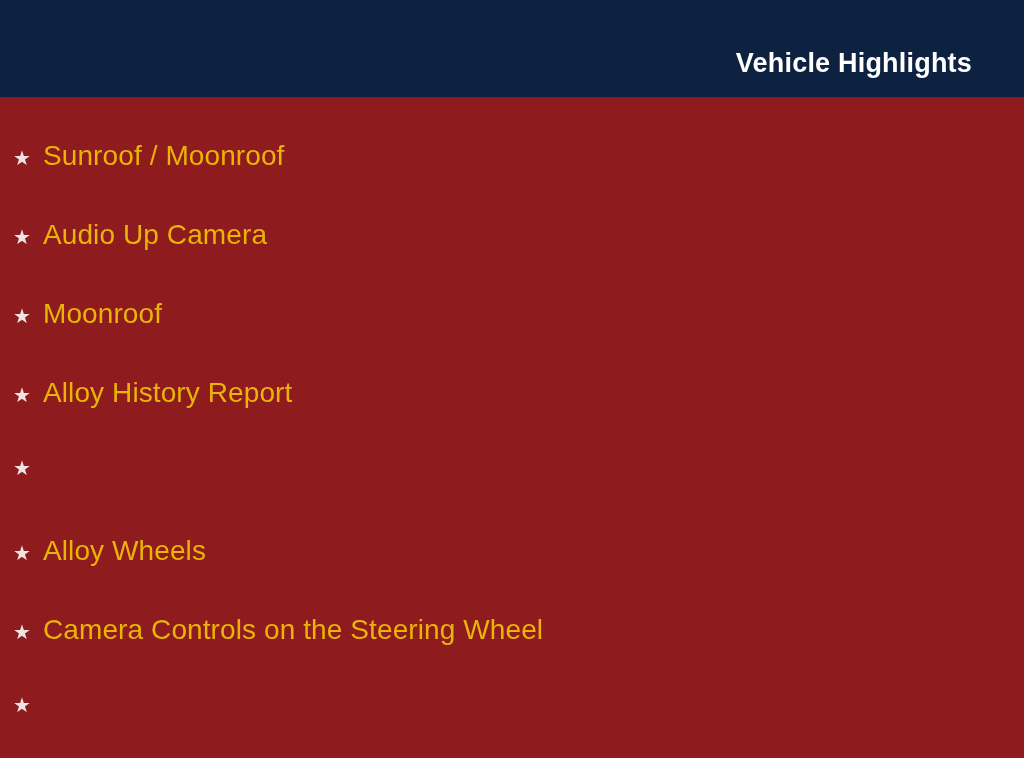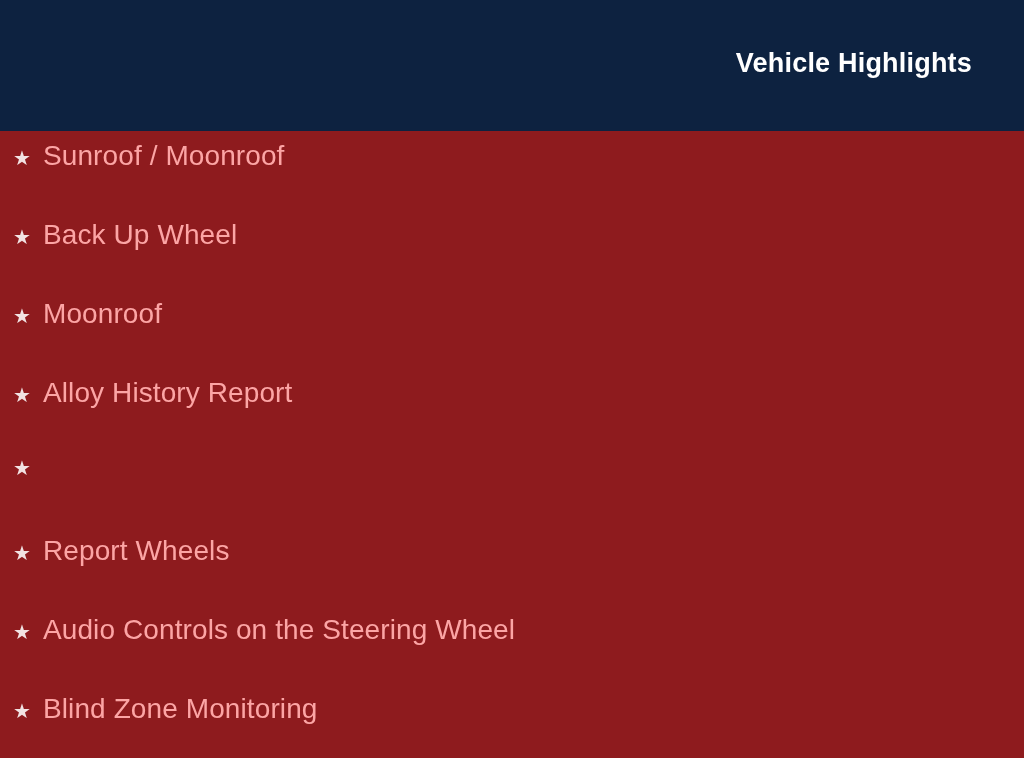--- a/index.html
+++ b/index.html
@@ -17,21 +17,21 @@
     position: relative;
     width: 1024px;
     height: 768px;
     background: #8e1b1e;
   }
   .header-band {
     position: absolute;
     left: 0;
     top: 0;
     width: 1024px;
-    height: 131px;
+    height: 97px;
     background: #0d2240;
   }
   .header-title {
     position: absolute;
     right: 52px;
     top: 48px;
     color: #ffffff;
     font-size: 27px;
     font-weight: bold;
     letter-spacing: 0.2px;
@@ -71,21 +71,21 @@
   }
   .star-icon {
     width: 30px;
     flex: 0 0 30px;
     color: #f2e3e3;
     font-size: 20px;
     line-height: 1;
     text-align: left;
   }
   .highlight-label {
-    color: #fca5a5;
+    color: #eab308;
     font-size: 28px;
     font-weight: 400;
     line-height: 1;
     letter-spacing: 0.1px;
     white-space: nowrap;
   }
 </style>
 </head>
 <body>
 
@@ -97,42 +97,41 @@
 
   <div class="body-band"></div>
 
   <ul class="highlights">
     <li class="highlight-item">
       <span class="star-icon">★</span>
       <span class="highlight-label">Sunroof / Moonroof</span>
     </li>
     <li class="highlight-item">
       <span class="star-icon">★</span>
-      <span class="highlight-label">Back Up Wheel</span>
+      <span class="highlight-label">Audio Up Camera</span>
     </li>
     <li class="highlight-item">
       <span class="star-icon">★</span>
       <span class="highlight-label">Moonroof</span>
     </li>
     <li class="highlight-item">
       <span class="star-icon">★</span>
       <span class="highlight-label">Alloy History Report</span>
     </li>
     <li class="highlight-item">
       <span class="star-icon">★</span>
     </li>
     <li class="highlight-item">
       <span class="star-icon">★</span>
-      <span class="highlight-label">Report Wheels</span>
+      <span class="highlight-label">Alloy Wheels</span>
     </li>
     <li class="highlight-item">
       <span class="star-icon">★</span>
-      <span class="highlight-label">Audio Controls on the Steering Wheel</span>
+      <span class="highlight-label">Camera Controls on the Steering Wheel</span>
     </li>
     <li class="highlight-item">
       <span class="star-icon">★</span>
-      <span class="highlight-label">Blind Zone Monitoring</span>
     </li>
   </ul>
 
   <div class="footer-strip"></div>
 
 </div>
 
 </body></html>

